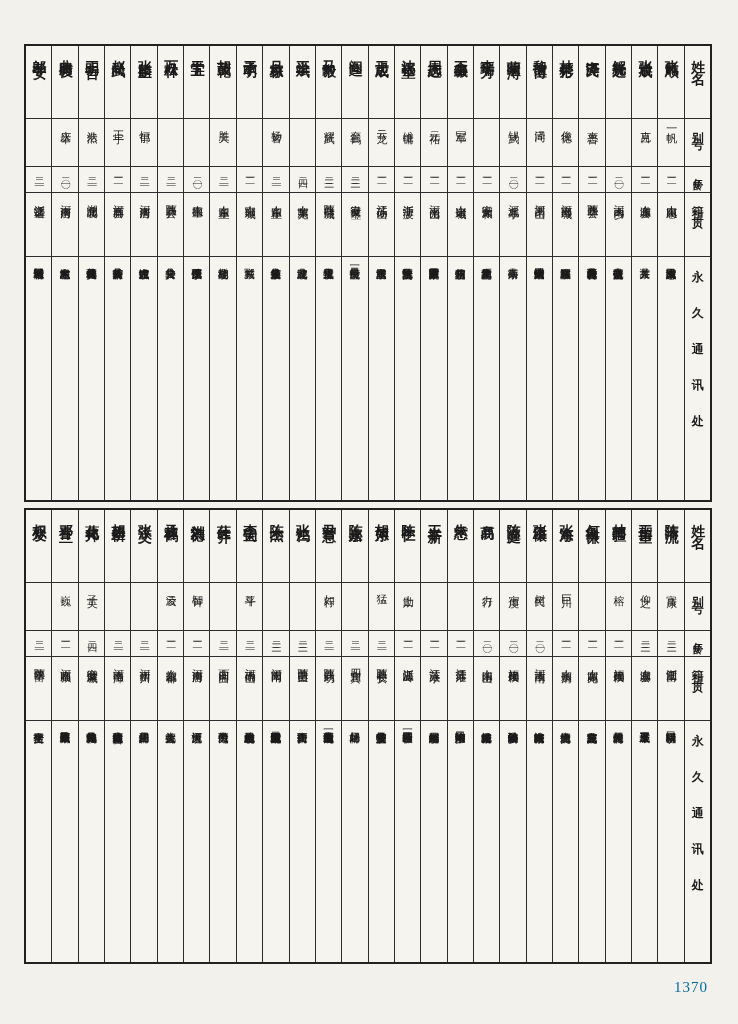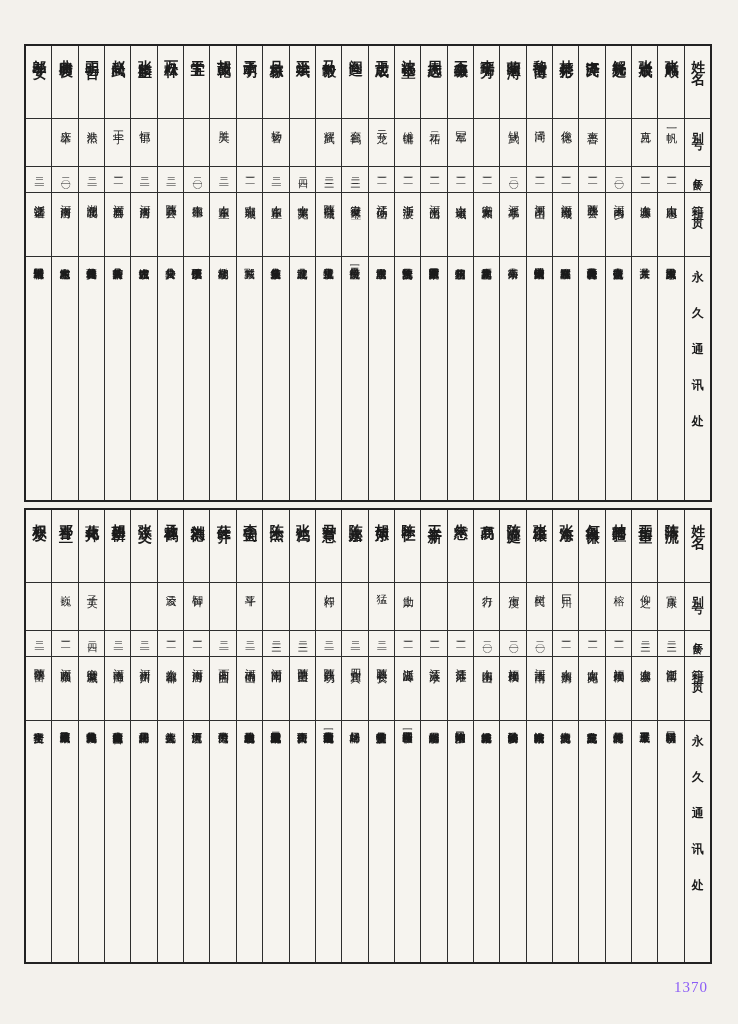--- a/index.html
+++ b/index.html
@@ -62,21 +62,21 @@
   .h-name{font-size:14px;font-weight:bold;letter-spacing:12px;}
   .h-alias{font-size:12px;font-weight:bold;letter-spacing:8px;}
   .h-age{font-size:10px;font-weight:bold;letter-spacing:2px;}
   .h-native{font-size:12px;font-weight:bold;letter-spacing:12px;}
   .h-addr{font-size:12px;font-weight:bold;letter-spacing:36px;}
   .page-number{
     position:absolute;
     right:30px;bottom:28px;
     font-size:15px;
     letter-spacing:1px;
-    color:#8b5cf6;
+    color:#0369a1;
     font-family:"Liberation Serif", serif;
   }
 </style>
 </head>
 <body>
 
 <div class="page">
 
   <div class="vtable" id="table-top">
     <div class="vcol">

